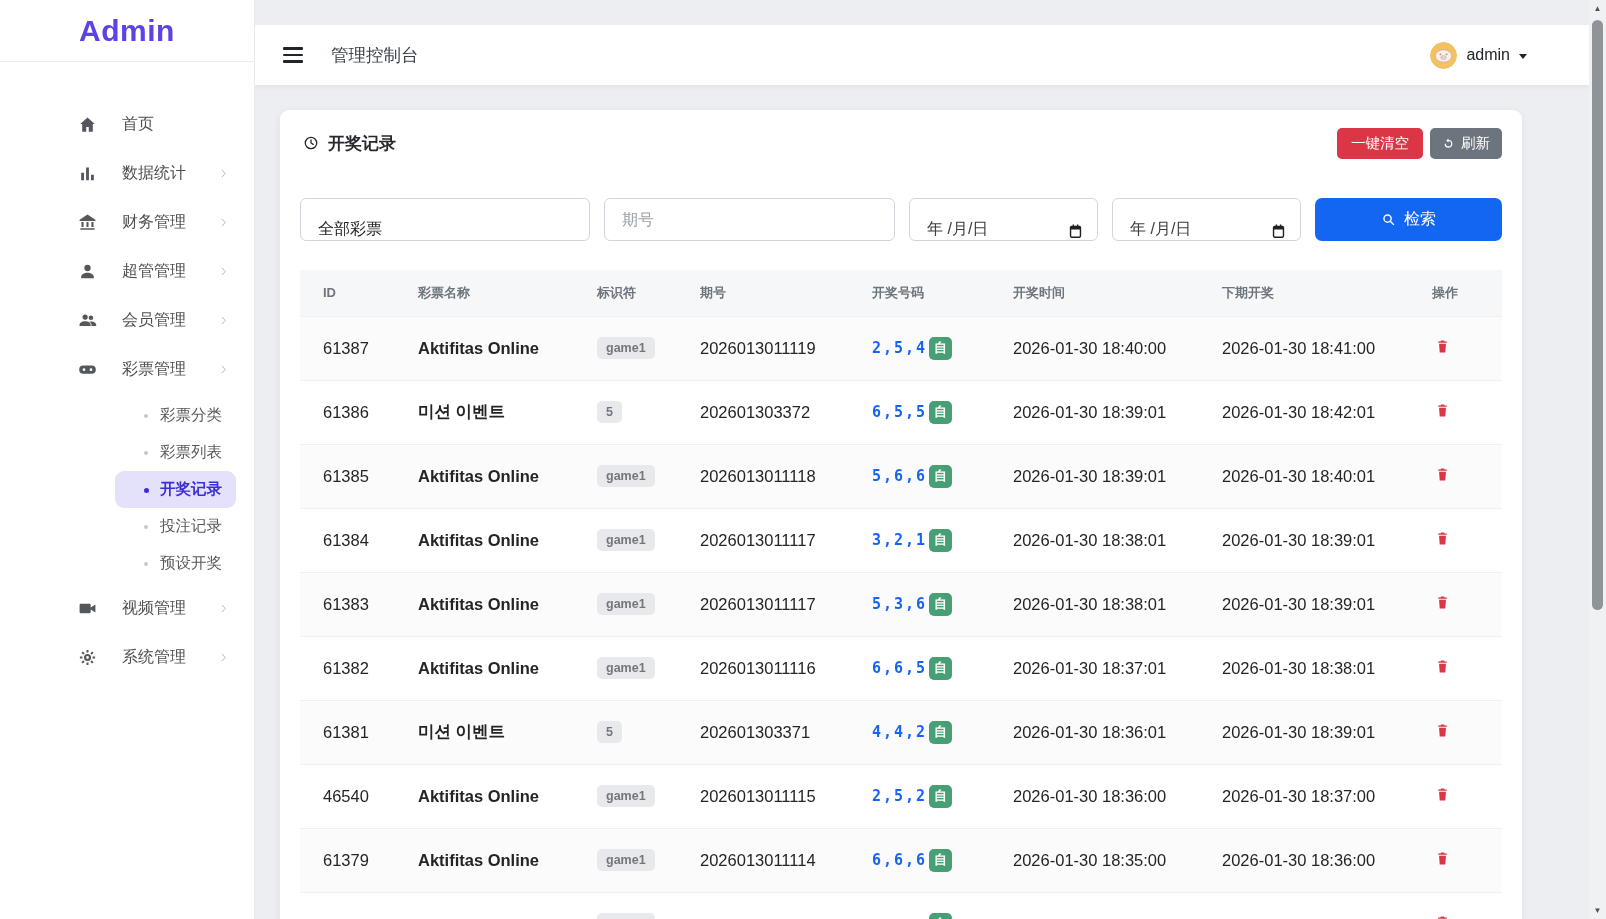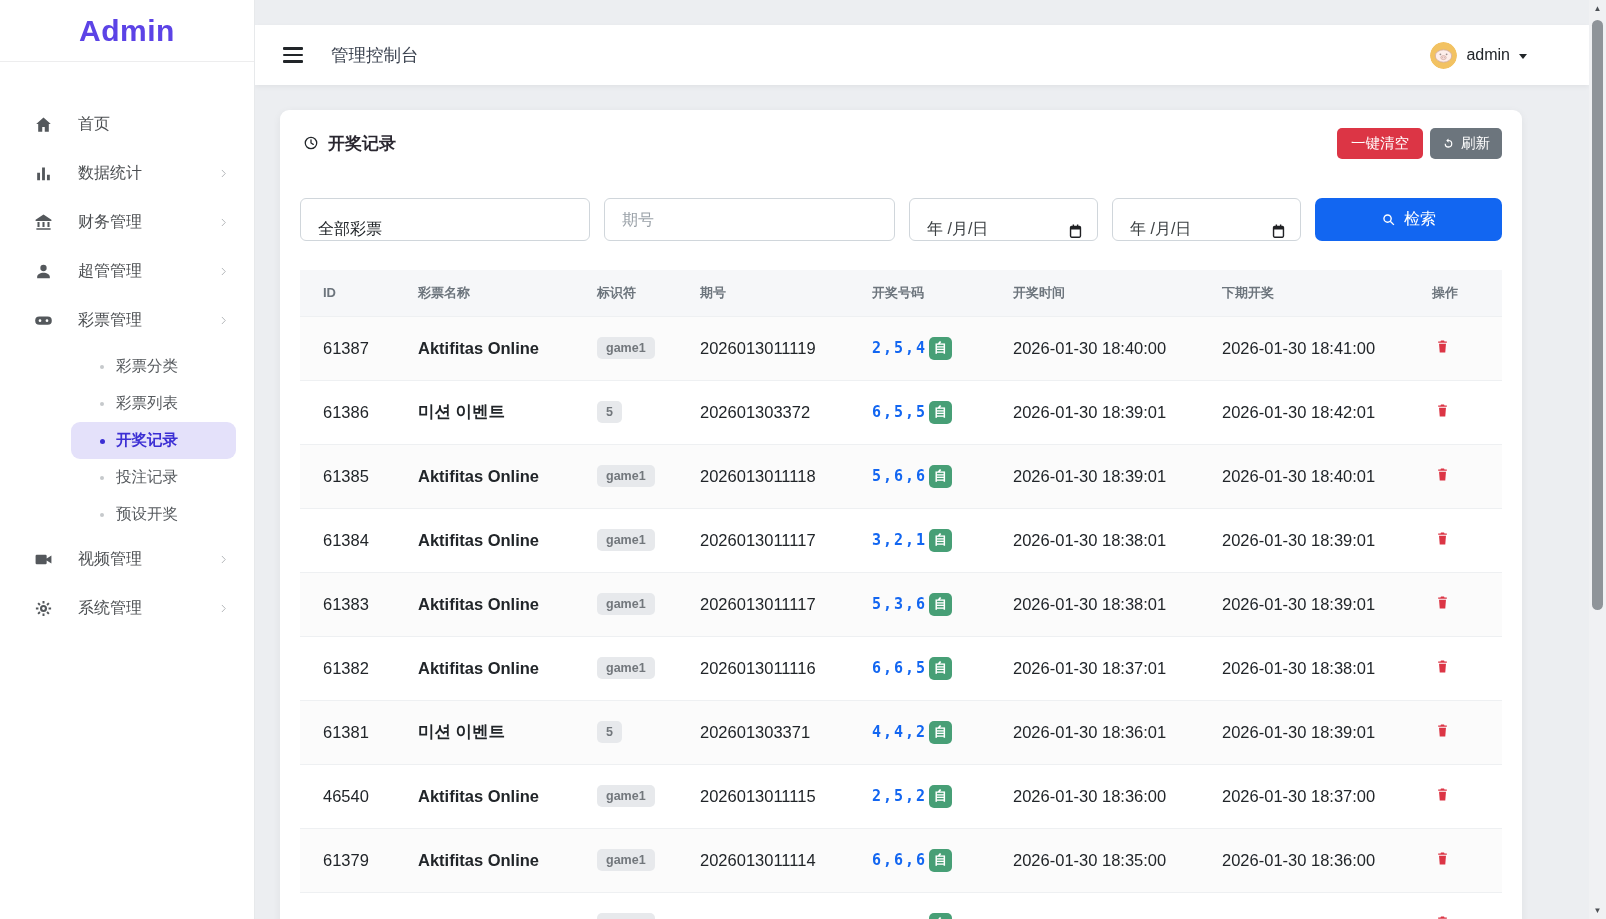--- a/index.html
+++ b/index.html
@@ -16,21 +16,21 @@
   
   .sidebar {
     position:absolute; left:0; top:0; width:255px; height:919px;
     background:#fff; border-right:1px solid #e7e9eb; z-index:20;
   }
   .logo {
     height:62px; display:flex; align-items:center; justify-content:center;
     border-bottom:1px solid #ededee;
     font-size:30px; font-weight:bold; color:#5c43e6; letter-spacing:.5px;
   }
-  .menu { padding-top:38px; }
+  .menu { padding-top:38px;padding-left:44px; }
   .menu-item {
     height:49px; display:flex; align-items:center;
     padding:0 24px 0 33px; font-size:16px; color:#4c4f52; cursor:pointer;
   }
   .menu-item .mi-icon { width:20px; margin-right:25px; color:#54585c; }
   .menu-item .mi-icon svg { width:19px; height:19px; }
   .menu-item .chev { margin-left:auto; color:#b3b6b9; }
   .menu-item .chev svg { width:13px; height:13px; }
   .submenu { padding:3px 0 2px;margin-left:44px; }
   .submenu-item {
@@ -169,20 +169,33 @@
           </svg>
         </span>
       </div>
       <div class="menu-item">
         <span class="icn mi-icon">
           <svg viewBox="0 0 24 24">
             <path fill="currentColor" d="M12 11.6a4 4 0 1 0 0-8 4 4 0 0 0 0 8zm0 2.1c-4.4 0-8 2.2-8 5v1.7h16v-1.7c0-2.8-3.6-5-8-5z"></path>
           </svg>
         </span>
         <span class="mi-label">超管管理</span>
+        <span class="icn chev">
+          <svg viewBox="0 0 24 24">
+            <path d="m9 5.5 6.3 6.5L9 18.5" fill="none" stroke="currentColor" stroke-width="1.8"></path>
+          </svg>
+        </span>
+      </div>
+      <div class="menu-item">
+        <span class="icn mi-icon">
+          <svg viewBox="0 0 24 24">
+            <path fill="currentColor" d="M9 11a3.3 3.3 0 1 0 0-6.6A3.3 3.3 0 0 0 9 11zm7.3.4a2.9 2.9 0 1 0 0-5.8 2.9 2.9 0 0 0 0 5.8zM9 13c-3.8 0-7 1.9-7 4.2V19h14v-1.8C16 14.9 12.8 13 9 13zm7.3.4c-.7 0-1.4.1-2.1.3 1.7 1 2.8 2.3 2.8 3.5V19h6v-1.4c0-2.3-3-4.2-6.7-4.2z"></path>
+          </svg>
+        </span>
+        <span class="mi-label">会员管理</span>
         <span class="icn chev">
           <svg viewBox="0 0 24 24">
             <path d="m9 5.5 6.3 6.5L9 18.5" fill="none" stroke="currentColor" stroke-width="1.8"></path>
           </svg>
         </span>
       </div>
       <div class="menu-item">
         <span class="icn mi-icon">
           <svg viewBox="0 0 24 24">
             <rect x="1.5" y="7" width="21" height="10.5" rx="5.2" fill="currentColor"></rect>

